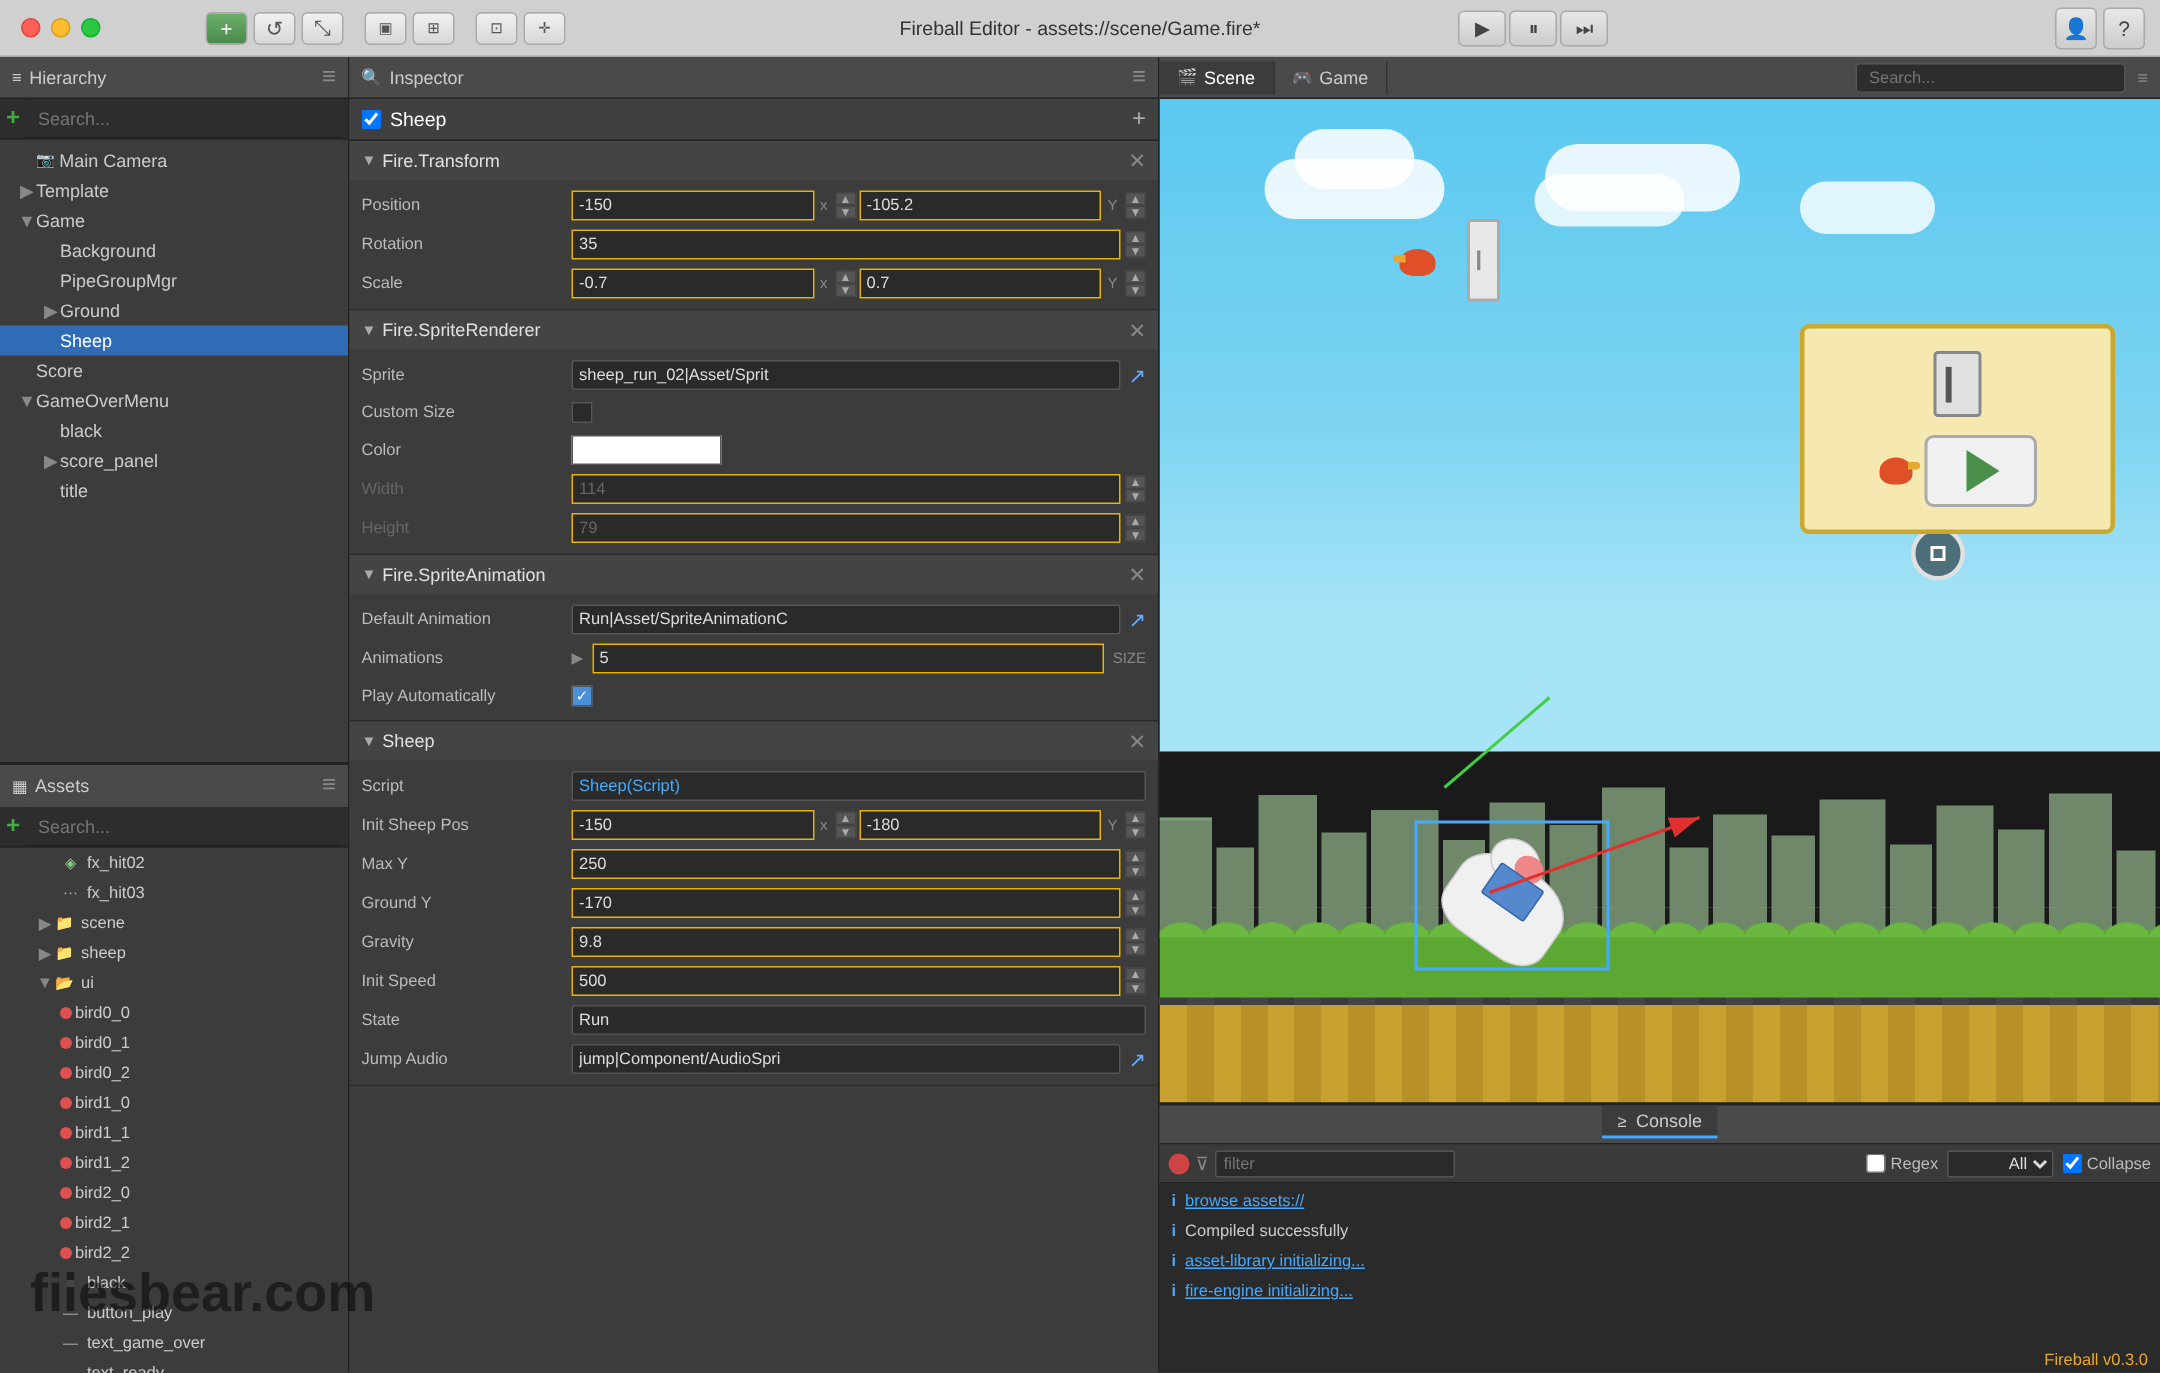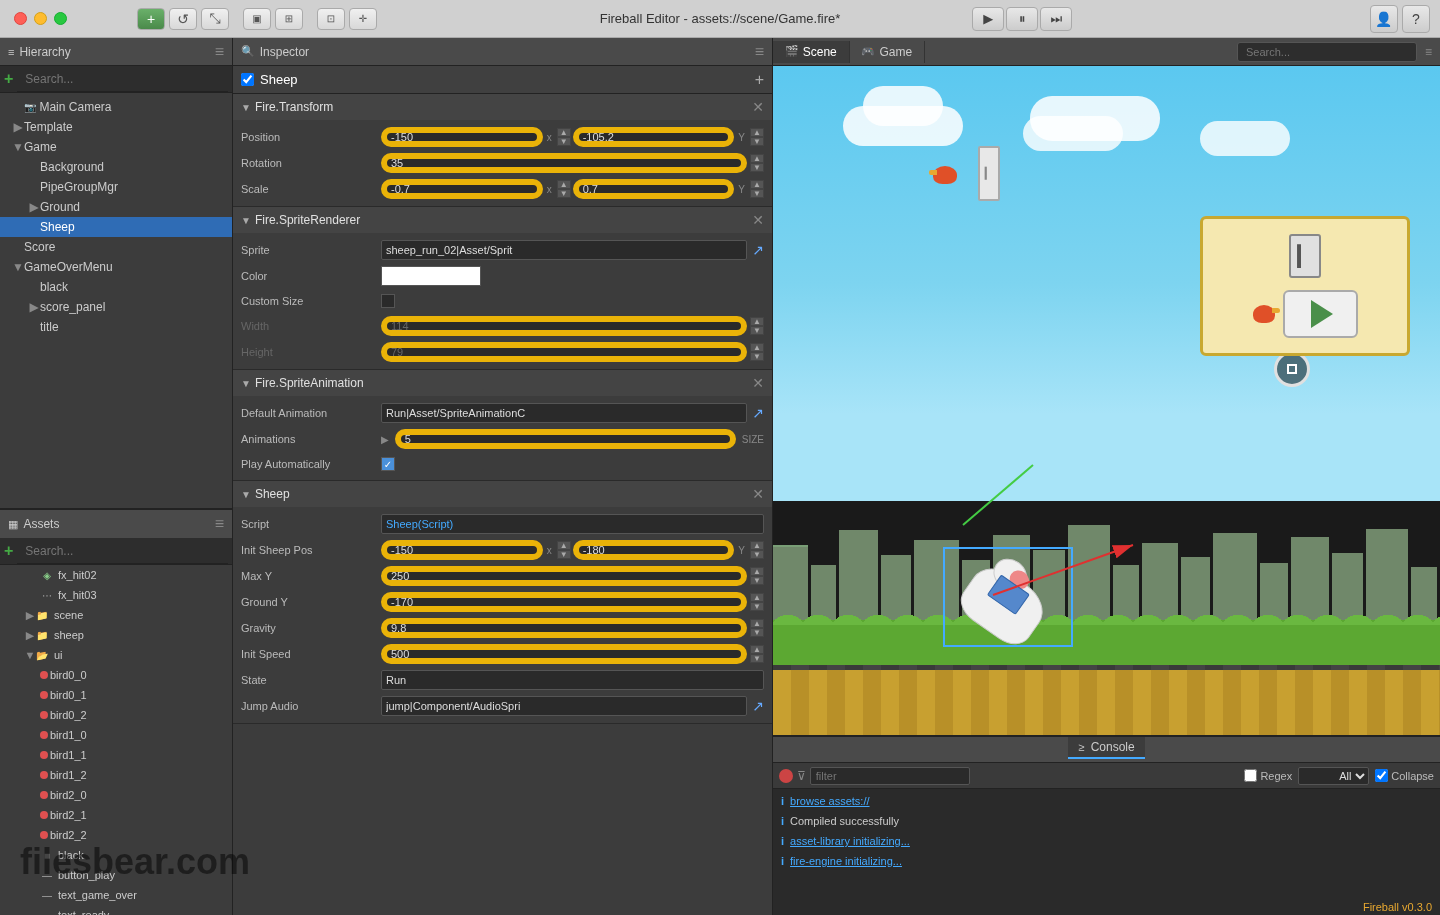--- a/index.html
+++ b/index.html
@@ -49,21 +49,21 @@
     
     .component { border-bottom: 1px solid #2a2a2a; }
     .component-header { display: flex; align-items: center; padding: 4px 8px; background: #444; cursor: pointer; height: 26px; }
     .component-header .arrow { color: #aaa; margin-right: 4px; font-size: 10px; }
     .component-title { font-size: 12px; color: #e0e0e0; font-weight: 500; flex: 1; }
     .component-close { color: #888; font-size: 14px; cursor: pointer; }
     .component-body { padding: 4px 0; background: #3c3c3c; }
     .prop-row { display: flex; align-items: center; padding: 3px 8px; min-height: 24px; }
     .prop-label { width: 140px; color: #bbb; font-size: 11px; flex-shrink: 0; }
     .prop-value { flex: 1; display: flex; align-items: center; gap: 2px; }
-    .prop-input { background: #2a2a2a; border: 6px solid #eab308; color: #ddd; font-size: 11px; padding: 1px 4px; height: 20px; flex: 1; outline: none; border-radius: 10px; }
+    .prop-input { background: #2a2a2a; border: 1px solid #eab308; color: #ddd; font-size: 11px; padding: 1px 4px; height: 20px; flex: 1; outline: none; border-radius: 0; }
     .prop-input.disabled { color: #666; }
     .prop-input-label { font-size: 10px; color: #888; margin: 0 2px; }
     .stepper { display: flex; flex-direction: column; margin-left: 1px; }
     .stepper-btn { width: 14px; height: 9px; background: #555; border: 1px solid #444; display: flex; align-items: center; justify-content: center; cursor: pointer; font-size: 8px; color: #aaa; line-height: 1; }
     .color-preview { width: 100px; height: 20px; background: white; border: 1px solid #555; cursor: pointer; }
     .checkbox-custom { width: 14px; height: 14px; border: 1px solid #555; background: #2a2a2a; cursor: pointer; display: flex; align-items: center; justify-content: center; }
     .checkbox-custom.checked { background: #4a90d9; }
     .sprite-input { background: #2a2a2a; border: 1px solid #555; color: #ddd; font-size: 11px; padding: 1px 4px; height: 20px; flex: 1; outline: none; border-radius: 2px; overflow: hidden; white-space: nowrap; text-overflow: ellipsis; }
     .link-icon { color: #6af; font-size: 14px; cursor: pointer; margin-left: 3px; }
     .size-badge { color: #888; font-size: 10px; margin-left: 4px; }
@@ -467,30 +467,30 @@
 
           <div class="prop-row">
             <span class="prop-label">Sprite</span>
             <div class="prop-value">
               <input class="sprite-input" value="sheep_run_02|Asset/Sprit" style="">
               <span class="link-icon">↗</span>
             </div>
           </div>
 
           <div class="prop-row">
+            <span class="prop-label">Custom Size</span>
+            <div class="prop-value">
+              <div class="checkbox-custom"></div>
+            </div>
+          </div>
+
+          <div class="prop-row">
             <span class="prop-label">Color</span>
             <div class="prop-value">
               <div class="color-preview"></div>
-            </div>
-          </div>
-
-          <div class="prop-row">
-            <span class="prop-label">Custom Size</span>
-            <div class="prop-value">
-              <div class="checkbox-custom"></div>
             </div>
           </div>
 
           <div class="prop-row">
             <span class="prop-label" style="color:#666;">Width</span>
             <div class="prop-value">
               <input class="prop-input disabled" value="114" disabled="" style="">
               <div class="stepper">
                 <div class="stepper-btn">▲</div>
                 <div class="stepper-btn">▼</div>

